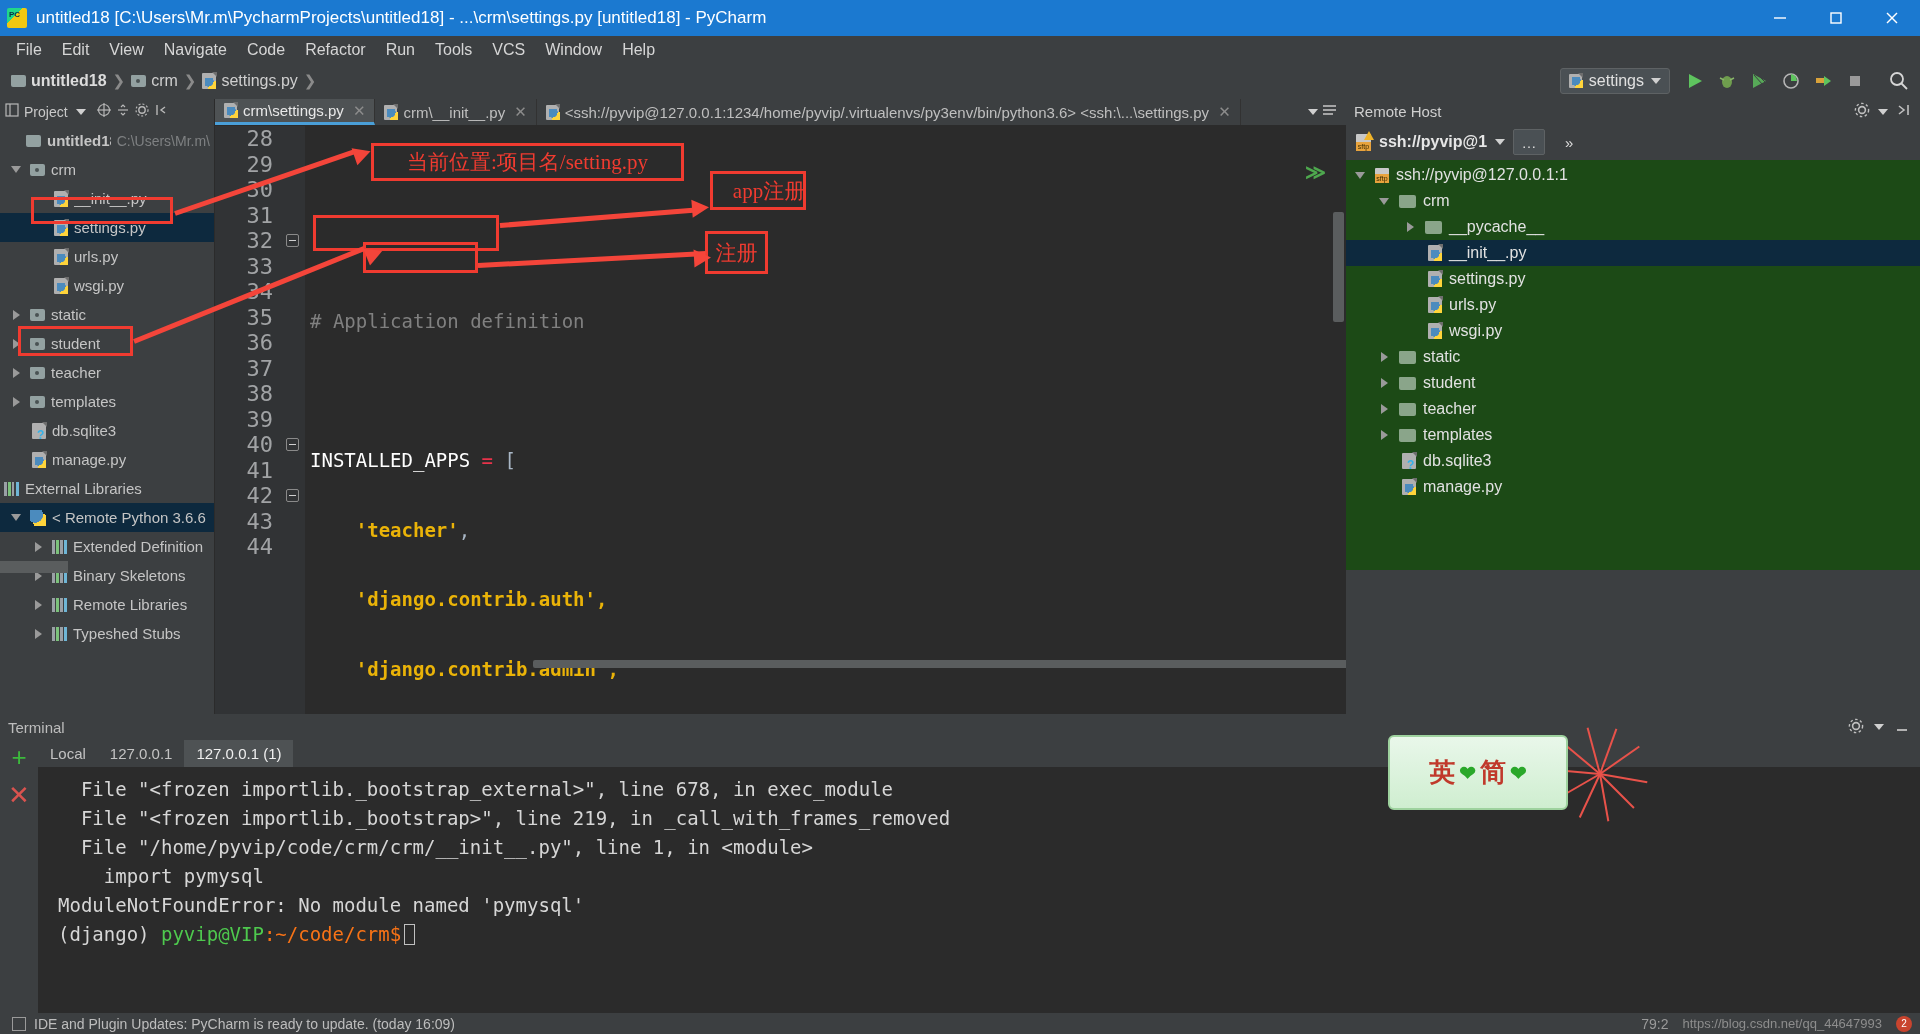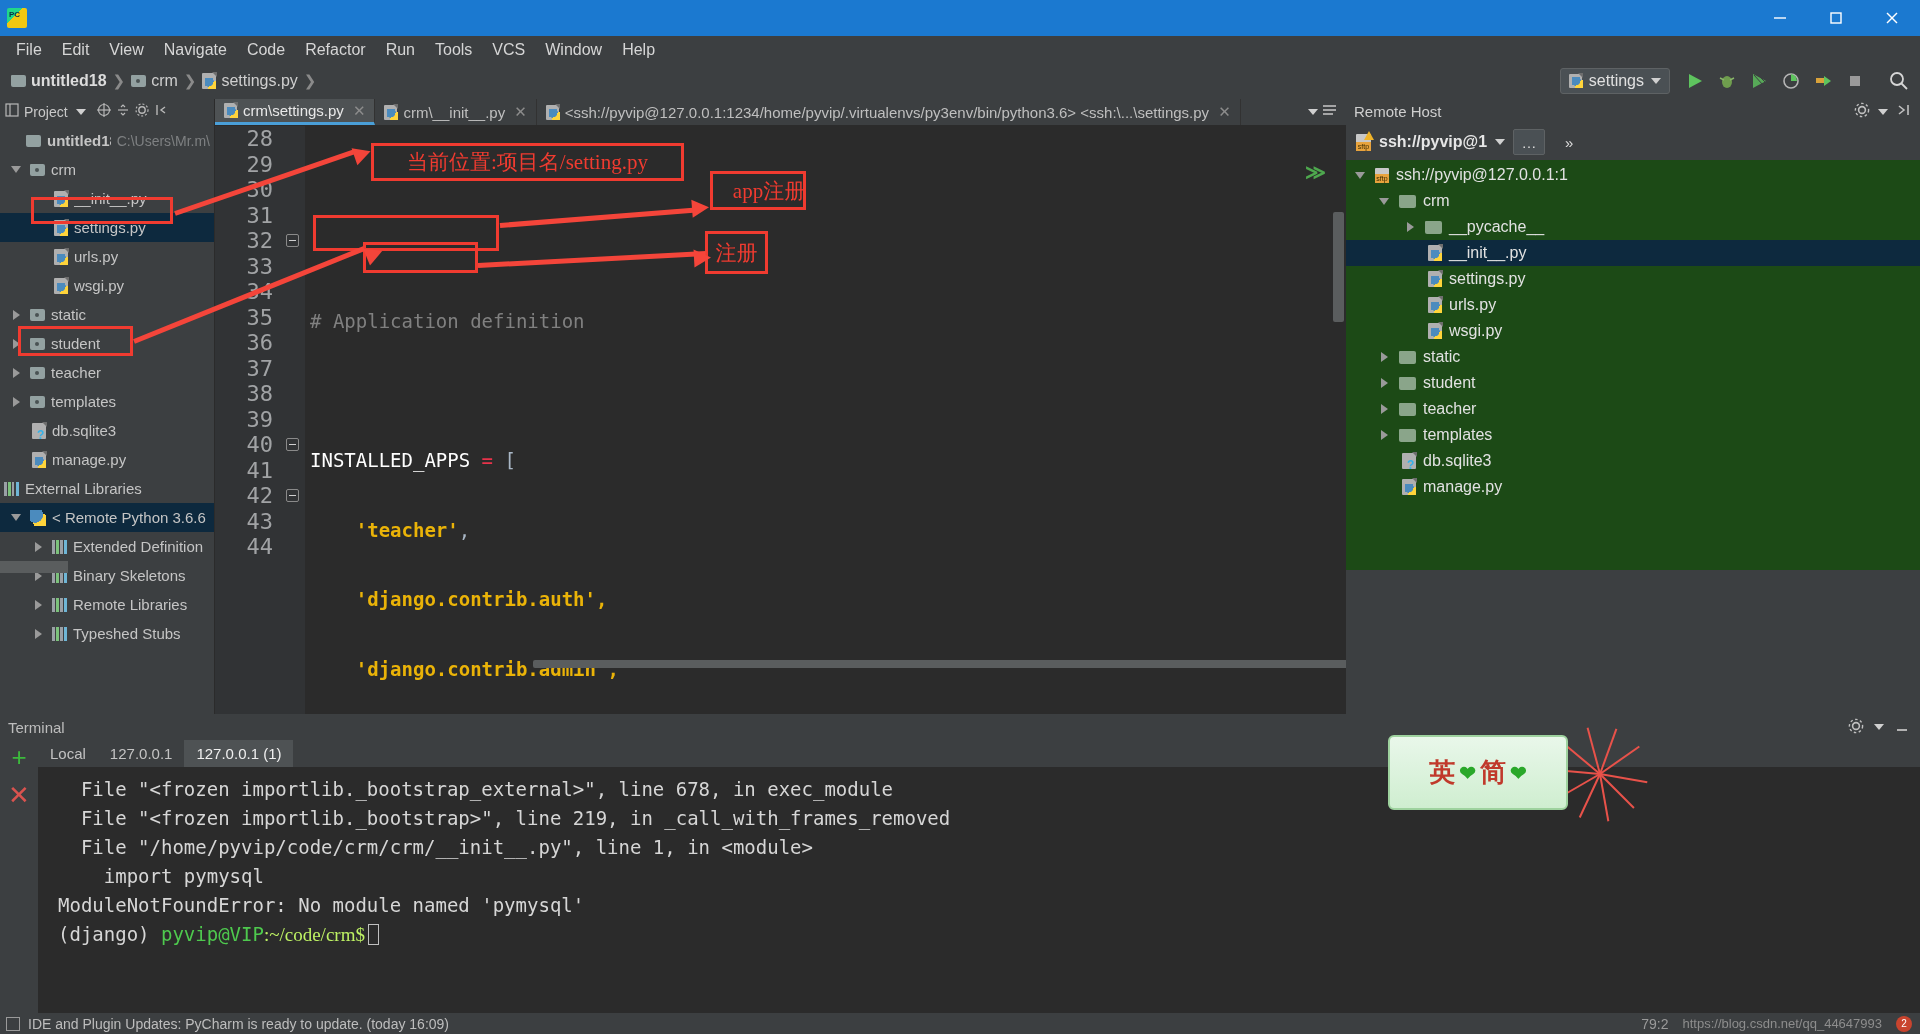--- a/index.html
+++ b/index.html
@@ -271,21 +271,21 @@
   }
   .tt { display: flex; align-items: center; padding: 0 12px; color: #c3c3c3; font-size: 15px; }
   .tt.active { background: #4e5254; color: #efefef; }
   .terminal-body {
     position: absolute; left: 38px; top: 767px; width: 1882px; height: 246px; background: #2b2b2b;
     color: #d6d6d6; font-family: "DejaVu Sans Mono", monospace; font-size: 19px;
     padding: 8px 0 0 20px; overflow: hidden;
   }
   .terminal-body .tl { height: 29px; line-height: 29px; white-space: pre; }
   .t-green { color: #4ec94e; }
-  .t-cyan { color: #bef264; font-family: Liberation Serif, serif; }
+  .t-cyan { color: #f97316; }
   .t-plain { color: #d6d6d6; }
   .cursor-box {
     display: inline-block; width: 11px; height: 21px; border: 1px solid #c0c0c0;
     vertical-align: -4px; margin-left: 3px;
   }
   .plus-icon { color: #3cb93c; font-size: 26px; line-height: 26px; }
   .x-icon { color: #d9534f; font-size: 26px; line-height: 26px; }
 
   
   .watermark {
@@ -298,37 +298,38 @@
   .fireworks {
     position: absolute; left: 1545px; top: 718px; width: 110px; height: 110px;
     background:
       radial-gradient(circle at 50% 50%, rgba(230,60,60,0.0) 0 22%, rgba(230,60,60,0.0) 100%);
   }
   .fw-ray { position: absolute; left: 50%; top: 50%; width: 48px; height: 2px; background: #e8524a; transform-origin: 0 50%; }
 
   
   .statusbar {
     position: absolute; left: 0; top: 1013px; width: 1920px; height: 21px; background: #3c3f41;
-    display: flex; align-items: center; color: #bdbdbd; font-size: 14px; padding-left: 6px; gap: 8px;
+    display: flex; align-items: center; color: #bdbdbd; font-size: 14px; padding-left: 12px; gap: 8px;
   }
   .status-right { margin-left: auto; display: flex; align-items: center; gap: 14px; padding-right: 8px; color: #9a9a9a; }
   .status-url { color: #8d8d8d; font-size: 13px; }
   .status-badge {
     width: 16px; height: 16px; background: #c9442e; border-radius: 50%; color: #fff;
     font-size: 10px; display: flex; align-items: center; justify-content: center;
   }
   .sb-icon { width: 14px; height: 14px; border: 1px solid #9a9a9a; display:inline-block; }
 </style>
 </head>
 <body>
 
 <div class="app">
 
   <div class="titlebar">
     <div class="pc-icon"></div>
+    <div class="title-text">untitled18 [C:\Users\Mr.m\PycharmProjects\untitled18] - ...\crm\settings.py [untitled18] - PyCharm</div>
     <div class="win-controls">
       <div class="win-btn">
         <svg width="14" height="14">
             <line x1="1" y1="7" x2="13" y2="7" stroke="#fff" stroke-width="1.4"></line>
           </svg>
       </div>
       <div class="win-btn">
         <svg width="14" height="14">
             <rect x="2" y="2" width="10" height="10" fill="none" stroke="#fff" stroke-width="1.4"></rect>
           </svg>

